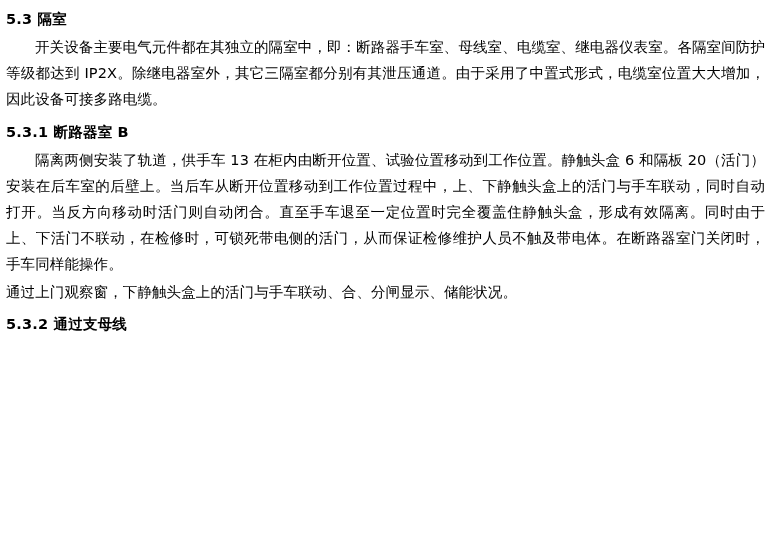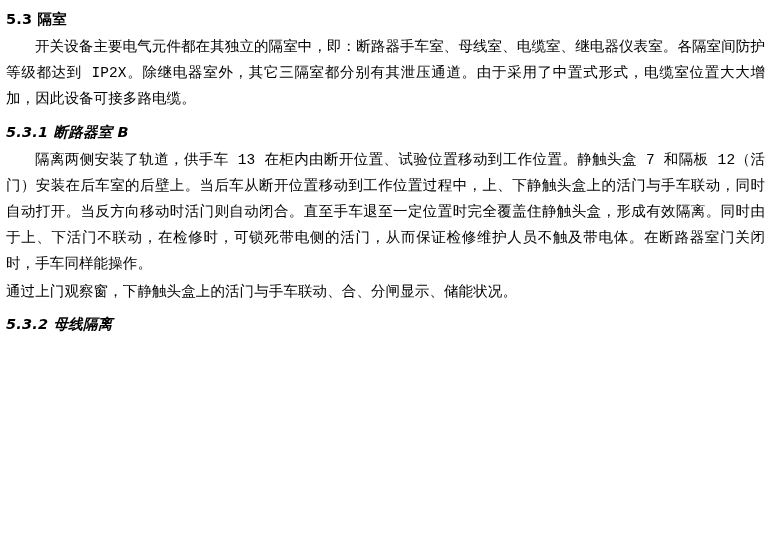--- a/index.html
+++ b/index.html
@@ -25,49 +25,47 @@
     font-size: 14.5px;
     line-height: 26px;
     margin: 0 0 2px 0;
     letter-spacing: 0.2px;
   }
   .h-sub {
     font-size: 14.5px;
     line-height: 26px;
     margin: 6px 0 2px 0;
     letter-spacing: 0.2px;
-    font-style: italic;
   }
   .para {
     font-size: 14.5px;
     line-height: 26.2px;
     text-align: justify;
     text-justify: inter-ideograph;
     margin: 0 0 1px 0;
     letter-spacing: 0.1px;
-    font-family: Liberation Mono, monospace;
   }
   .indent {
     text-indent: 2em;
   }
   .noindent {
     text-indent: 0;
   }
 </style>
 </head>
 <body>
 
 <div class="page">
 
   <h2 class="h-sec">5.3  隔室</h2>
 
   <p class="para indent">开关设备主要电气元件都在其独立的隔室中，即：断路器手车室、母线室、电缆室、继电器仪表室。各隔室间防护等级都达到 IP2X。除继电器室外，其它三隔室都分别有其泄压通道。由于采用了中置式形式，电缆室位置大大增加，因此设备可接多路电缆。</p>
 
   <h3 class="h-sub">5.3.1  断路器室 B</h3>
 
-  <p class="para indent">隔离两侧安装了轨道，供手车 13 在柜内由断开位置、试验位置移动到工作位置。静触头盒 7 和隔板 12（活门）安装在后车室的后壁上。当后车从断开位置移动到工作位置过程中，上、下静触头盒上的活门与手车联动，同时自动打开。当反方向移动时活门则自动闭合。直至手车退至一定位置时完全覆盖住静触头盒，形成有效隔离。同时由于上、下活门不联动，在检修时，可锁死带电侧的活门，从而保证检修维护人员不触及带电体。在断路器室门关闭时，手车同样能操作。</p>
+  <p class="para indent">隔离两侧安装了轨道，供手车 13 在柜内由断开位置、试验位置移动到工作位置。静触头盒 6 和隔板 20（活门）安装在后车室的后壁上。当后车从断开位置移动到工作位置过程中，上、下静触头盒上的活门与手车联动，同时自动打开。当反方向移动时活门则自动闭合。直至手车退至一定位置时完全覆盖住静触头盒，形成有效隔离。同时由于上、下活门不联动，在检修时，可锁死带电侧的活门，从而保证检修维护人员不触及带电体。在断路器室门关闭时，手车同样能操作。</p>
 
   <p class="para noindent">通过上门观察窗，下静触头盒上的活门与手车联动、合、分闸显示、储能状况。</p>
 
-  <h3 class="h-sub">5.3.2  母线隔离</h3>
+  <h3 class="h-sub">5.3.2  通过支母线</h3>
 
 
 </div>
 
 </body></html>

